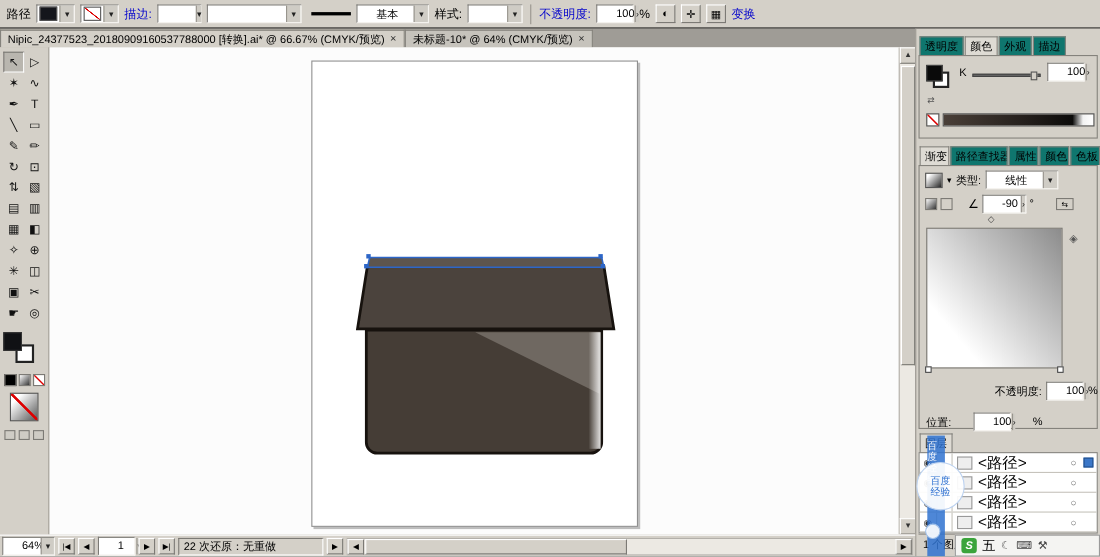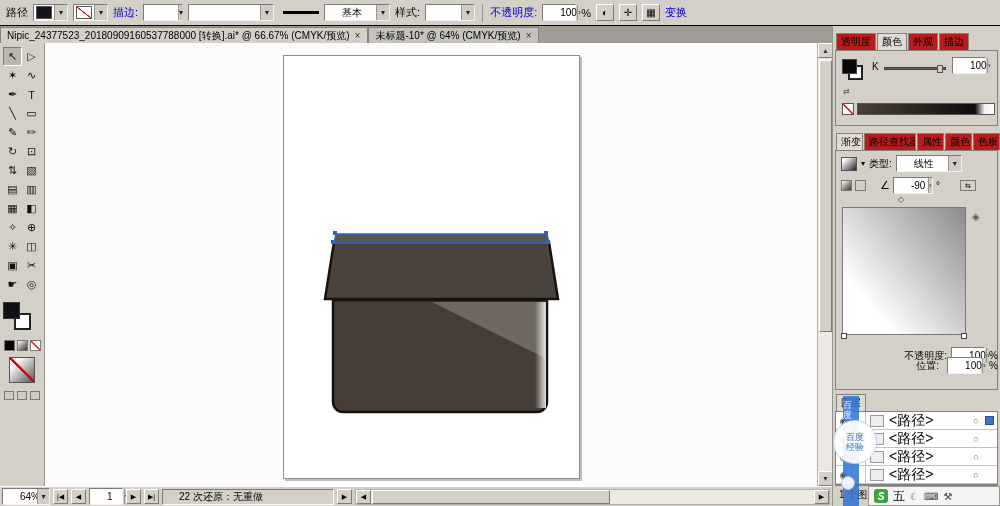--- a/index.html
+++ b/index.html
@@ -52,21 +52,21 @@
   .artboard{position:absolute;left:238px;top:12px;width:297px;height:424px;background:#fff;border:1px solid #8f8f8f;box-shadow:2px 2px 0 rgba(0,0,0,.25)}
   .artboard svg{position:absolute;left:0;top:0}
   .vscroll{position:absolute;right:0;top:0;width:15px;height:443px;background:#ece9e3;border-left:1px solid #b3b0aa}
   .sbtn{position:absolute;left:0;width:15px;height:15px;background:#d4d0c8;border:1px solid;border-color:#fff #7c7a75 #7c7a75 #fff;font-size:7px;display:flex;align-items:center;justify-content:center;color:#333}
   .sbtn.top{top:0}.sbtn.bottom{bottom:0}
   .vthumb{position:absolute;left:1px;top:17px;width:13px;height:272px;background:#d4d0c8;border:1px solid;border-color:#fff #7c7a75 #7c7a75 #fff}
 
   
   .dock{position:absolute;left:832px;top:26px;width:168px;height:480px;background:#d4d0c8;border-left:1px solid #98958e}
   .ptabs{display:flex;gap:1px;padding-left:3px;align-items:flex-end;height:16px}
-  .ptab{font-size:10px;padding:1px 4px;background:#b91c1c;border:1px solid #84827c;border-bottom:none;white-space:nowrap;overflow:hidden;max-width:64px}
+  .ptab{font-size:10px;padding:1px 4px;background:#0f766e;border:1px solid #84827c;border-bottom:none;white-space:nowrap;overflow:hidden;max-width:64px}
   .ptab.active{background:#dedbd4}
   .panel{border:1px solid #84827c;background:#d4d0c8;margin:0 2px;position:relative}
   .g1{margin-top:8px}
   .color-body{height:76px}
   .ind-fill{position:absolute;left:6px;top:8px;width:15px;height:15px;background:#0a0a0a;border:1px solid #444;z-index:2}
   .ind-stroke{position:absolute;left:12px;top:14px;width:15px;height:15px;background:#fff;border:2px solid #222;box-shadow:inset 0 0 0 1px #fff}
   .swap-ic{position:absolute;left:7px;top:36px;font-size:8px;color:#555}
   .k-label{position:absolute;left:36px;top:10px;font-size:10px}
   .k-slider{position:absolute;left:48px;top:16px;width:62px;height:3px;background:#666;border:1px solid #444}
   .k-handle{position:absolute;left:52px;top:-3px;width:6px;height:8px;background:#d4d0c8;border:1px solid #555}
@@ -77,41 +77,41 @@
   .grad-body{height:240px}
   .grow1{position:absolute;left:5px;top:4px;display:flex;align-items:center;gap:4px}
   .gswatch{width:16px;height:14px;border:1px solid #555;background:linear-gradient(135deg,#fff 15%,#222 100%)}
   .grow2{position:absolute;left:5px;top:26px;display:flex;align-items:center;gap:3px}
   .gdiamond{position:absolute;left:62px;top:44px;font-size:8px;color:#444}
   .gsquare{position:absolute;left:6px;top:56px;width:124px;height:128px;border:1px solid #7c7a75;background:linear-gradient(50deg,#ffffff 22%,#8c8c8c 100%)}
   .gstop{position:absolute;width:6px;height:6px;background:#fff;border:1px solid #444}
   .gstop.l{left:-2px;bottom:-5px}.gstop.r{right:-2px;bottom:-5px}
   .gdrop{position:absolute;left:136px;top:60px;font-size:10px;color:#555}
   .gopacity{position:absolute;left:6px;top:196px;display:flex;align-items:center;gap:4px;width:156px;justify-content:flex-end}
-  .glocation{position:absolute;left:6px;top:206px;display:flex;align-items:center;gap:8px;width:156px;justify-content:flex-end}
+  .glocation{position:absolute;left:6px;top:224px;display:flex;align-items:center;gap:20px;width:156px;}
   .small-label{font-size:10px;white-space:nowrap}
 
   .layers-tabs{margin-top:5px}
   .layers-body{background:#fff;height:74px;overflow:hidden}
   .lrow{display:flex;align-items:center;height:18px;border-bottom:1px solid #c6c3bc;gap:2px}
   .l-eye{width:16px;text-align:center;font-size:9px;color:#333;border-right:1px solid #c6c3bc;align-self:stretch;display:flex;align-items:center;justify-content:center}
   .l-lock{width:12px;border-right:1px solid #c6c3bc;align-self:stretch}
   .l-thumb{width:14px;height:12px;border:1px solid #999;background:#eee;margin-left:2px}
   .l-name{flex:1;font-size:14px;padding-left:3px;white-space:nowrap;overflow:hidden}
   .l-target{width:14px;font-size:9px;color:#666;text-align:center}
   .l-sel{width:9px;height:9px;margin-right:3px}
   .l-sel.blue{background:#3b77c8;border:1px solid #23508c}
   .layers-footer{display:flex;align-items:center;height:18px;background:#d4d0c8;border-top:1px solid #84827c;padding:0 4px;gap:3px}
   .lf-text{font-size:10px;flex:1;white-space:nowrap}
   .lf-btn{width:14px;height:13px;border:1px solid #84827c;background:#cfccc5;font-size:8px;display:flex;align-items:center;justify-content:center}
 
   
   .statusbar{position:absolute;left:0;top:486px;width:832px;height:20px;background:#d4d0c8;border-top:1px solid #fff;display:flex;align-items:center;gap:3px;padding:0 2px}
   .st-btn{height:15px;min-width:15px;padding:0 2px;background:#d4d0c8;border:1px solid;border-color:#fff #7c7a75 #7c7a75 #fff;font-size:7px;display:flex;align-items:center;justify-content:center;white-space:nowrap}
-  .st-status{height:16px;width:172px;border:1px solid;border-color:#7c7a75 #fff #fff #7c7a75;font-size:10px;display:flex;align-items:center;padding:0 16px;white-space:nowrap;overflow:hidden}
+  .st-status{height:16px;width:132px;border:1px solid;border-color:#7c7a75 #fff #fff #7c7a75;font-size:10px;display:flex;align-items:center;padding:0 4px;white-space:nowrap;overflow:hidden}
   .hscroll{position:relative;flex:1;height:16px;background:#ece9e3;border:1px solid #b3b0aa}
   .h-btn{position:absolute;top:0;width:15px;height:14px;background:#d4d0c8;border:1px solid;border-color:#fff #7c7a75 #7c7a75 #fff;font-size:7px;display:flex;align-items:center;justify-content:center}
   .h-btn.l{left:0}.h-btn.r{right:0}
   .hthumb{position:absolute;left:16px;top:0;width:238px;height:14px;background:#d4d0c8;border:1px solid;border-color:#fff #7c7a75 #7c7a75 #fff}
 
   
   .watermark{position:absolute;left:843px;top:396px;width:16px;height:110px;background:rgba(47,114,208,.85);z-index:40;display:flex;flex-direction:column;align-items:center;padding-top:4px;color:rgba(255,255,255,.95);font-size:9px;line-height:10px}
   .wm-badge{position:absolute;left:833px;top:420px;width:44px;height:44px;border-radius:50%;background:rgba(255,255,255,.93);border:1px solid #bcd2f0;z-index:41;display:flex;flex-direction:column;align-items:center;justify-content:center;color:#2b6fd0;font-size:9px;line-height:10px}
   .wm-dot{position:absolute;left:841px;top:476px;width:14px;height:14px;border-radius:50%;background:rgba(255,255,255,.9);border:1px solid #9fc0ea;z-index:41}
 

